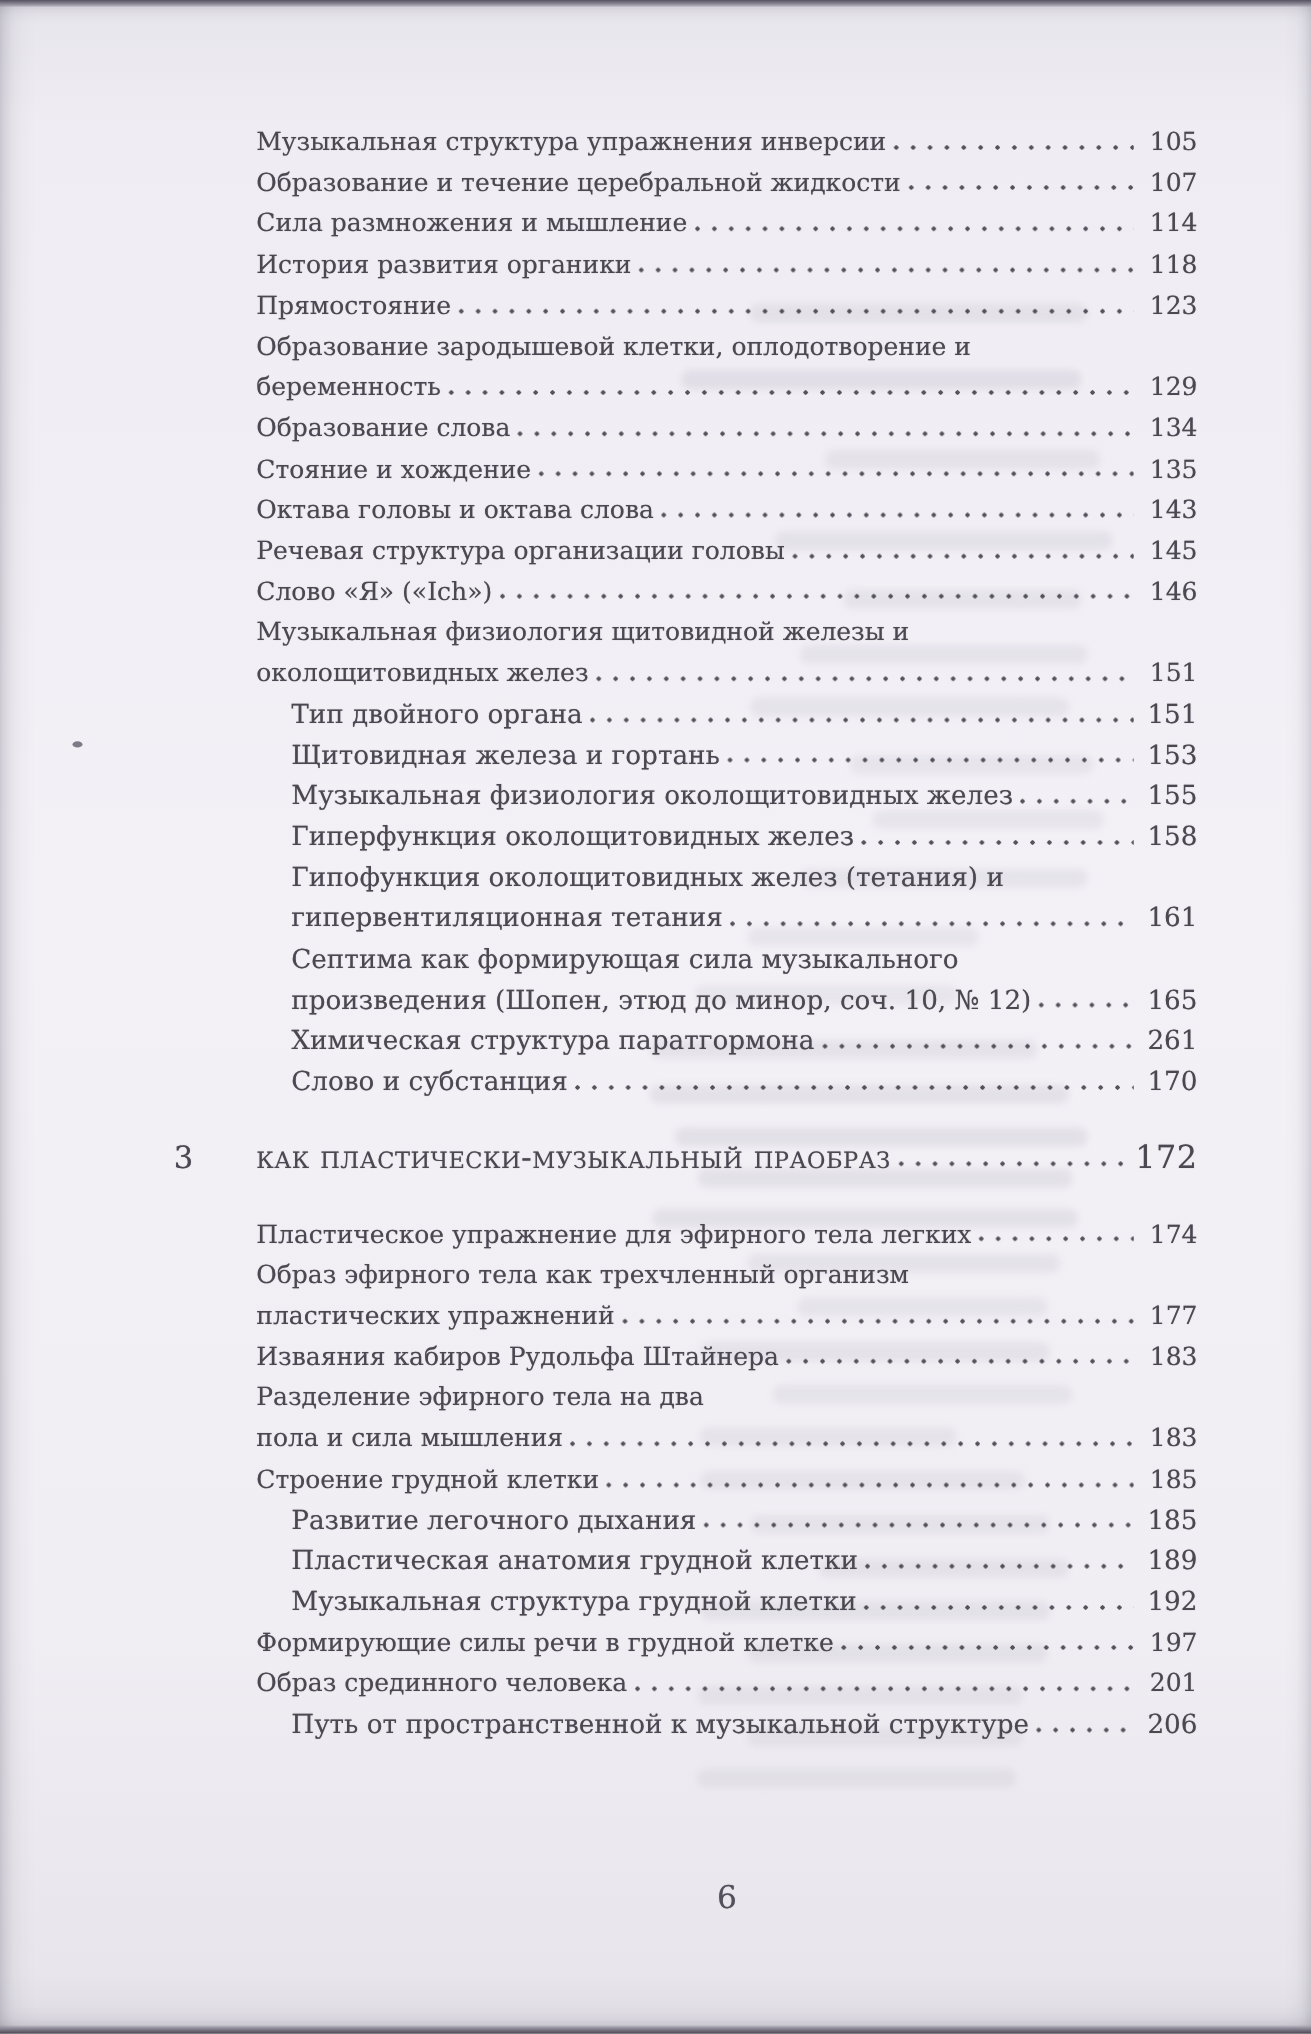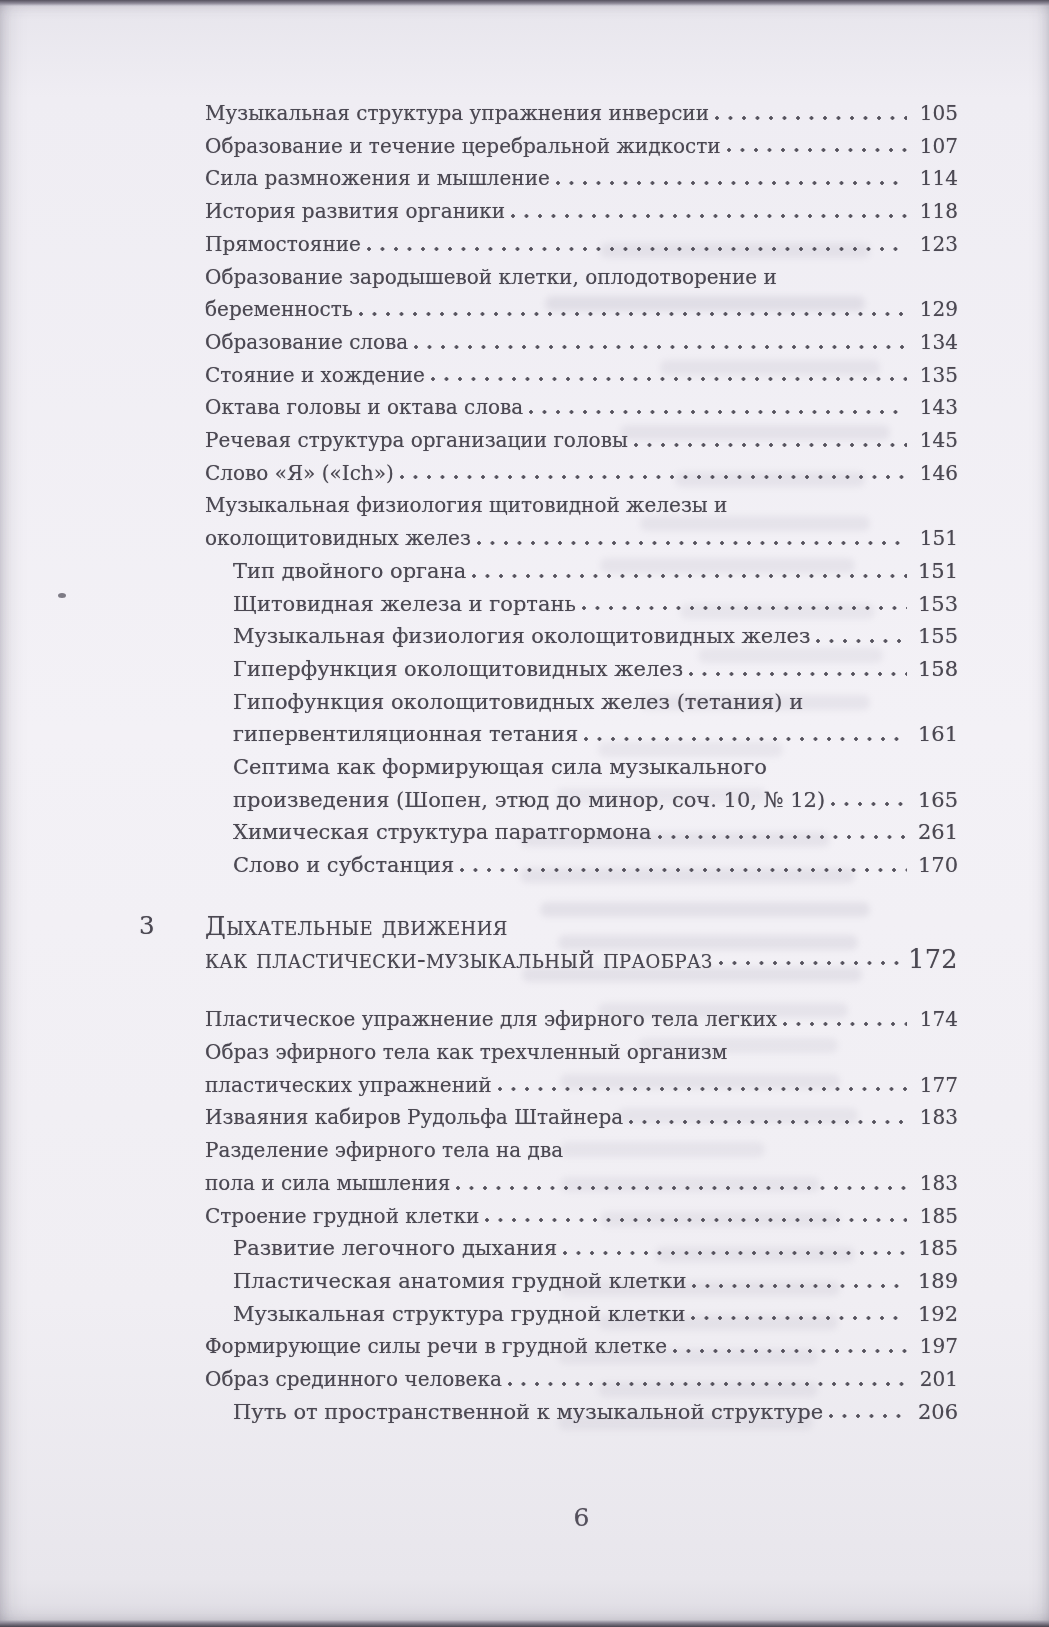--- a/index.html
+++ b/index.html
@@ -197,21 +197,20 @@
       <span class="dots"></span>
       <span class="pagenum">261</span>
     </div>
     <div class="row sub">
       <span class="title">Слово и субстанция</span>
       <span class="dots"></span>
       <span class="pagenum">170</span>
     </div>
     <div class="row chapter gap">
       <span class="chnum">3</span>
-      <span class="title">Дыхательные движения</span>
     </div>
     <div class="row chapter">
       <span class="title">как пластически-музыкальный праобраз</span>
       <span class="dots"></span>
       <span class="pagenum">172</span>
     </div>
     <div class="row gap">
       <span class="title">Пластическое упражнение для эфирного тела легких</span>
       <span class="dots"></span>
       <span class="pagenum">174</span>

